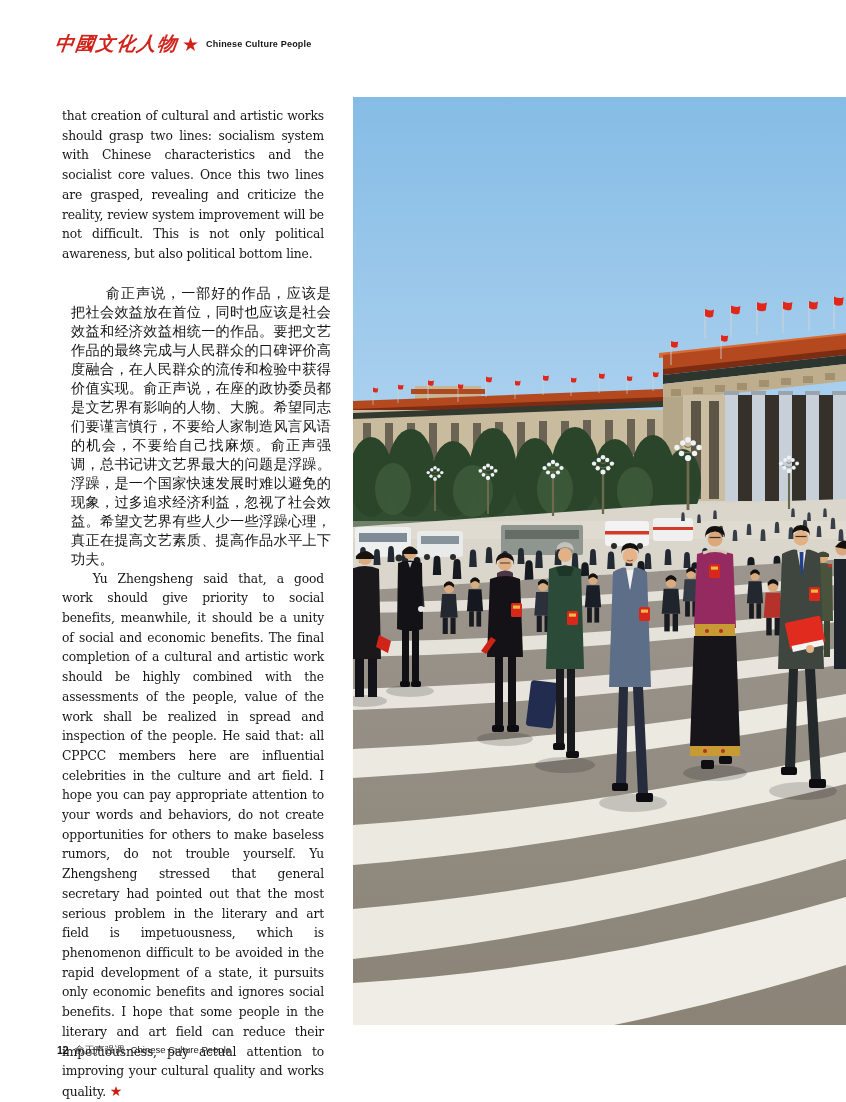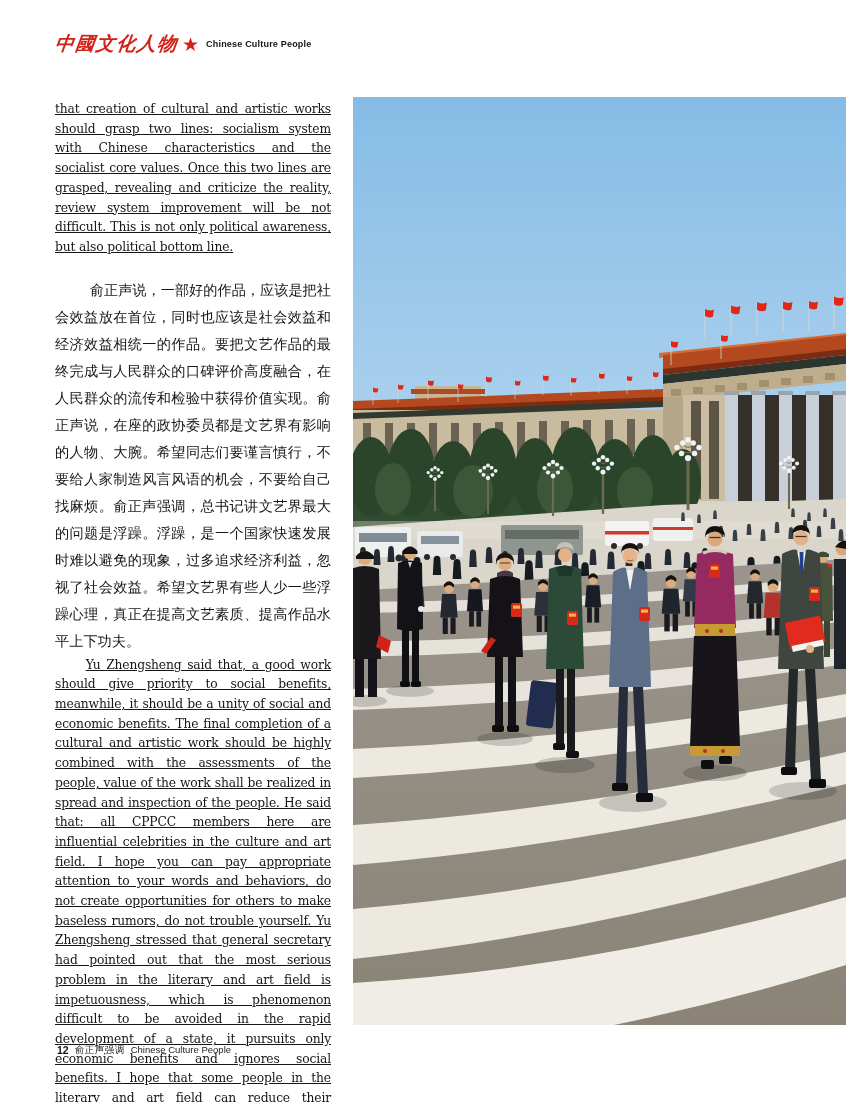--- a/index.html
+++ b/index.html
@@ -7,23 +7,23 @@
         font-family:"Liberation Sans",sans-serif;}
   
   #masthead{position:absolute;left:55px;top:30px;height:28px;display:flex;align-items:center;}
   .logo-zh{display:inline-block;font-family:"DejaVu Serif",serif;font-weight:700;font-style:italic;
            color:#d0231a;font-size:19px;letter-spacing:1.5px;transform:skewX(-7deg);}
   .logo-star{color:#d0231a;font-size:19px;margin:0 7px 0 4px;line-height:1;}
   .logo-en{font-size:9px;font-weight:700;color:#151515;letter-spacing:.2px;}
   
   #text-col{position:absolute;left:55px;top:100px;width:276px;color:#161616;}
   .p-en{font-family:"DejaVu Serif",serif;font-size:12.3px;line-height:19.7px;
-        text-align:justify;letter-spacing:-.15px;margin:0;text-decoration:underline;}
-  .p-zh{font-family:Liberation Serif, serif;font-size:14.2px;line-height:27px;
-        text-align:justify;text-indent:2.45em;margin:19px 0 0 0;color:#161616;}
+        text-align:justify;letter-spacing:-.15px;margin:7px;}
+  .p-zh{font-family:Liberation Serif, serif;font-size:14.2px;line-height:19px;
+        text-align:justify;text-indent:2.45em;margin:19px 0 0 16px;color:#161616;}
   .p-en2{text-indent:2.5em;margin-top:1px;}
   .end-star{color:#cc2013;font-size:14px;}
   
   #photo{position:absolute;left:353px;top:97px;width:493px;height:928px;overflow:hidden;}
   #photo svg{display:block;}
   
   #pagefoot{position:absolute;left:57px;top:1044px;font-size:9.5px;color:#222;
             display:flex;align-items:flex-start;gap:6px;}
   .page-num{font-weight:700;font-size:10.5px;color:#111;}
   .foot-zh{letter-spacing:.5px;}

